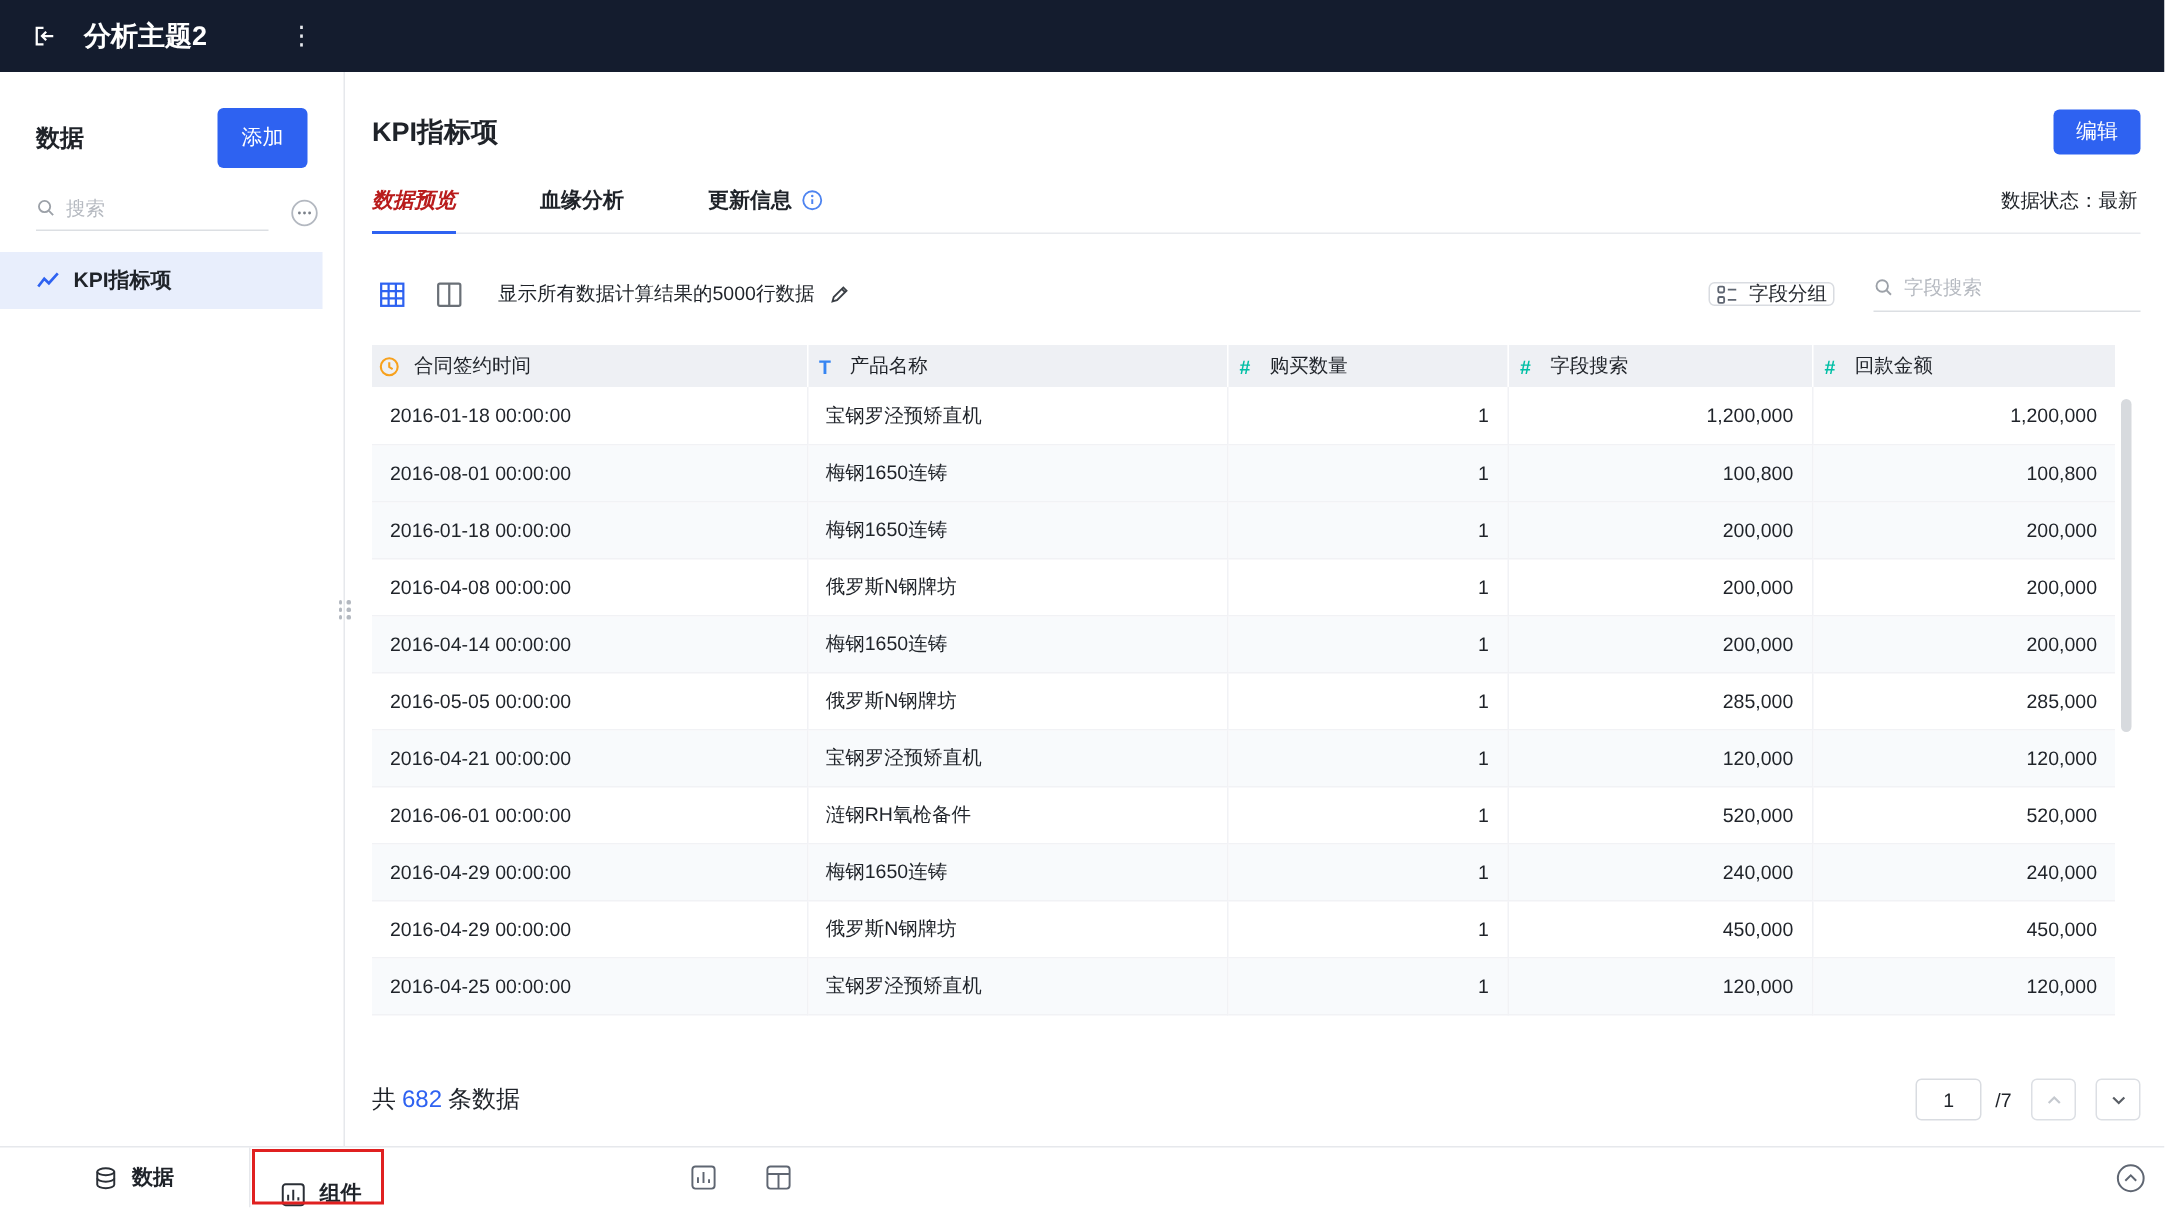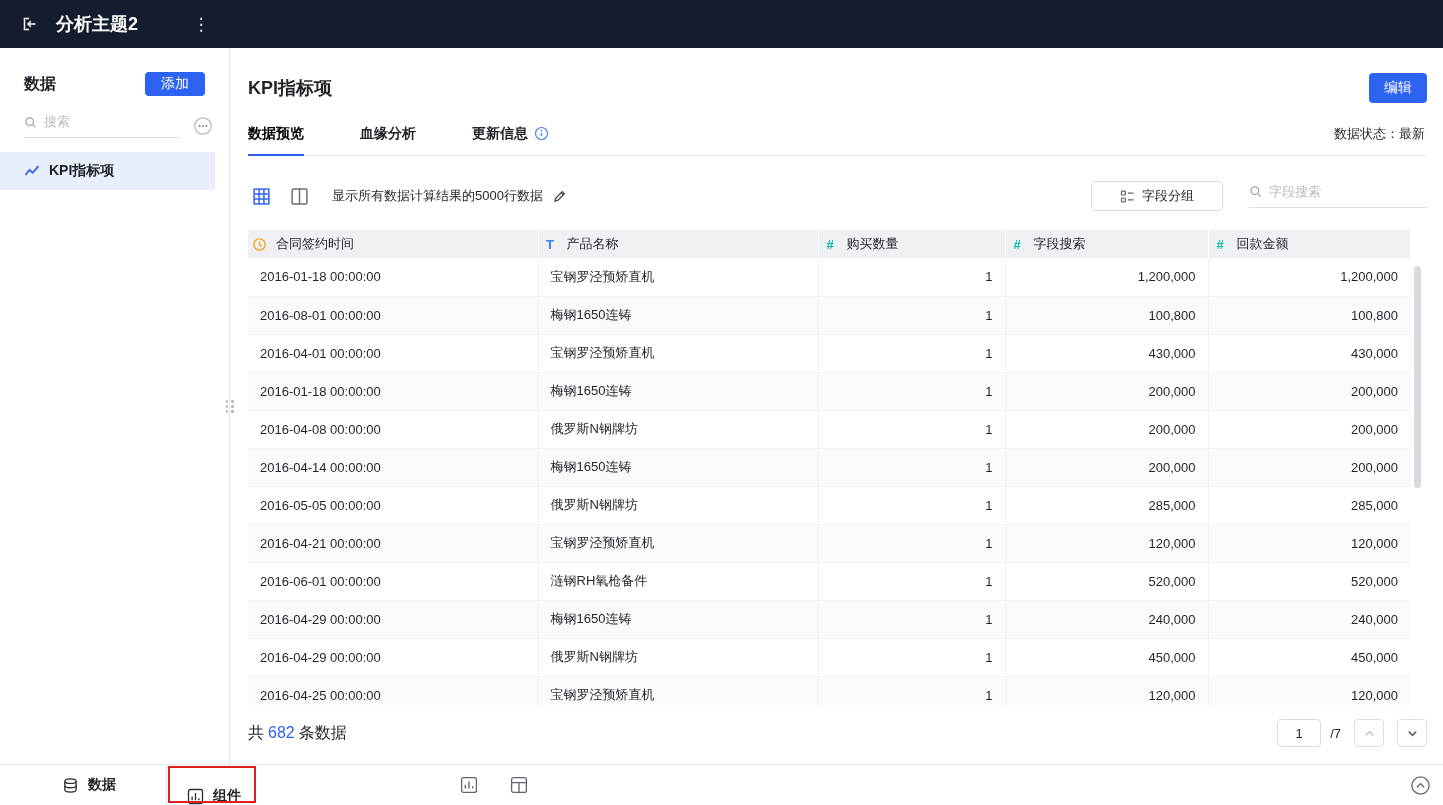--- a/index.html
+++ b/index.html
@@ -20,25 +20,25 @@
   .kebab { margin-left:40px; font-size:17px; color:#e8eaee; cursor:pointer; width:18px; text-align:center; }
 
   
   .body-row { display:flex; height:716px; position:relative; }
 
   
   .sidebar { width:230px; border-right:1px solid #e6e8ec; position:relative; flex:none; background:#fff; }
   .sidebar-head { display:flex; justify-content:space-between; align-items:center; padding:24px 24px 0 24px; }
   .sidebar-heading { font-size:16px; font-weight:bold; }
   .add-btn {
-    width:60px; height:24px; background:#2e62f1; color:#fff; border:none;
+    width:60px; height:40px; background:#2e62f1; color:#fff; border:none;
     border-radius:4px; font-size:14px; cursor:pointer; font-family:inherit;
   }
   .search-row { display:flex; align-items:center; padding:18px 14px 14px 24px; gap:12px; }
-  .search-box { flex:1; display:flex; align-items:center; gap:7px; border-bottom:1px solid #dcdfe3; padding-bottom:7px;font-family:Liberation Mono, monospace; }
+  .search-box { flex:1; display:flex; align-items:center; gap:7px; border-bottom:1px solid #dcdfe3; padding-bottom:7px; }
   .search-box input { border:none; outline:none; width:100%; font-size:13px; font-family:inherit; color:#1f2329; }
   .search-box input::placeholder { color:#b6bac1; }
   .ellipsis-btn { width:24px; height:24px; display:flex; align-items:center; justify-content:center; cursor:pointer; }
   .sidebar-item {
     height:38px; display:flex; align-items:center; gap:9px;
     padding-left:24px; margin-right:14px; font-size:14px; cursor:pointer;
   }
   .sidebar-item.selected { background:#e8eefc; font-weight:bold; }
   .drag-handle {
     position:absolute; right:-5px; top:352px; z-index:3;
@@ -52,32 +52,32 @@
   .page-title { font-size:18px; font-weight:bold; }
   .edit-btn {
     width:58px; height:30px; background:#2e62f1; color:#fff; border:none;
     border-radius:4px; font-size:14px; cursor:pointer; font-family:inherit;
   }
   .tabs-row { display:flex; align-items:stretch; border-bottom:1px solid #e8eaee; margin-top:8px; height:44px; }
   .tab {
     font-size:14px; font-weight:bold; color:#1f2329; margin-right:56px;
     display:flex; align-items:center; gap:6px; position:relative; cursor:pointer;
   }
-  .tab.active { color:#000000; }
+  .tab.active { color:#b91c1c;font-style:italic; }
   .tab.active::after { content:""; position:absolute; left:0; right:0; bottom:-1px; height:2px; background:#2e62f1; }
   .status { margin-left:auto; display:flex; align-items:center; font-size:13px; color:#1f2329; margin-right:2px; }
 
   .toolbar-row { display:flex; align-items:center; margin-top:24px; height:32px; }
   .view-btn { width:26px; height:26px; display:flex; align-items:center; justify-content:center; border-radius:4px; cursor:pointer; }
   .view-btn + .view-btn { margin-left:12px; }
   .row-info { margin-left:20px; display:flex; align-items:center; gap:9px; font-size:13px; color:#1f2329; }
   .pencil-btn { cursor:pointer; display:flex; }
   .toolbar-right { margin-left:auto; display:flex; align-items:center; gap:26px; }
   .group-btn {
-    height:30px; padding:0 28px; border:1px solid #d9dce1; border-radius:4px; background:#fff;
+    height:16px; padding:0 4px; border:1px solid #d9dce1; border-radius:4px; background:#fff;
     display:flex; align-items:center; gap:7px; font-size:13px; color:#1f2329; cursor:pointer; font-family:inherit;
   }
   .field-search { width:178px; display:flex; align-items:center; gap:7px; border-bottom:1px solid #dcdfe3; padding-bottom:8px; }
   .field-search input { border:none; outline:none; width:100%; font-size:13px; font-family:inherit; color:#1f2329; }
   .field-search input::placeholder { color:#b6bac1; }
 
   
   .table-wrap { margin-top:18px; position:relative; height:475px; overflow:hidden; }
   table { border-collapse:collapse; table-layout:fixed; width:1162px; }
   thead th {
@@ -313,27 +313,20 @@
               <td class="num">1,200,000</td>
               <td class="num">1,200,000</td>
             </tr>
             <tr class="alt">
               <td>2016-08-01 00:00:00</td>
               <td>梅钢1650连铸</td>
               <td class="num">1</td>
               <td class="num">100,800</td>
               <td class="num">100,800</td>
             </tr>
-            <tr>
-              <td>2016-04-01 00:00:00</td>
-              <td>宝钢罗泾预矫直机</td>
-              <td class="num">1</td>
-              <td class="num">430,000</td>
-              <td class="num">430,000</td>
-            </tr>
             <tr class="alt">
               <td>2016-01-18 00:00:00</td>
               <td>梅钢1650连铸</td>
               <td class="num">1</td>
               <td class="num">200,000</td>
               <td class="num">200,000</td>
             </tr>
             <tr>
               <td>2016-04-08 00:00:00</td>
               <td>俄罗斯N钢牌坊</td>

